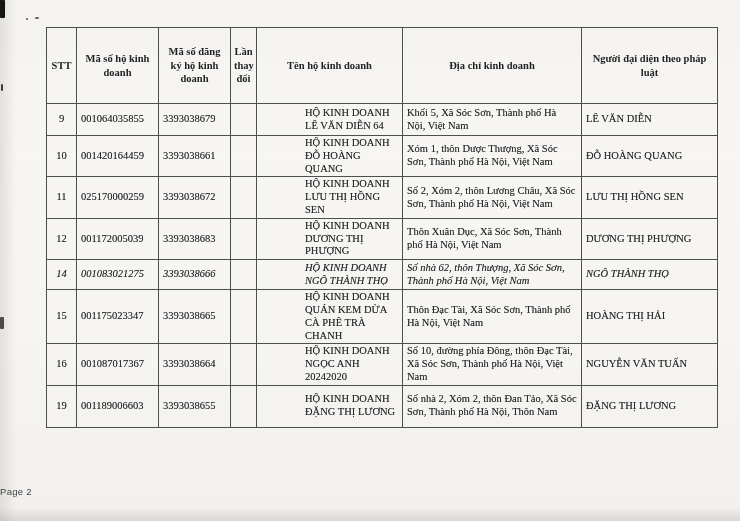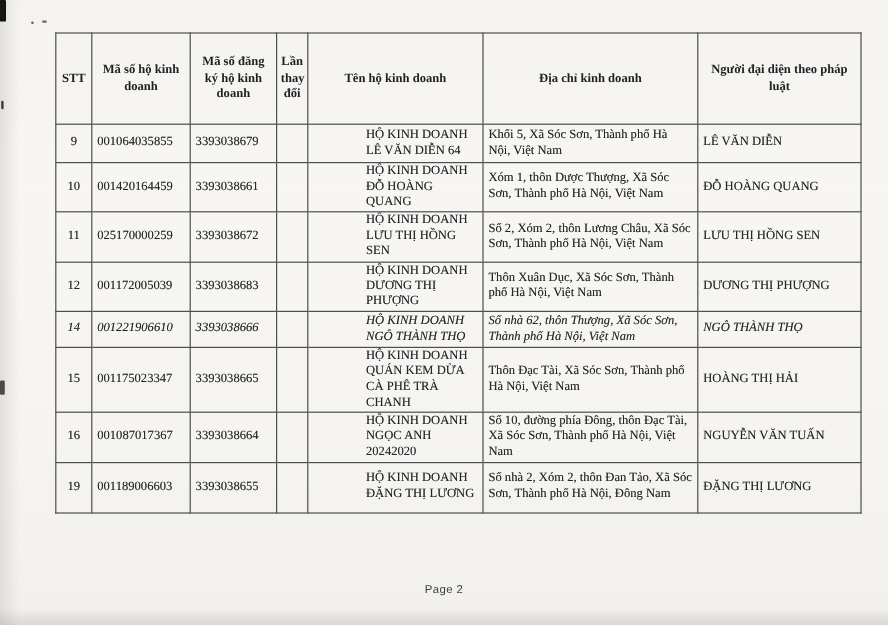--- a/index.html
+++ b/index.html
@@ -46,21 +46,21 @@
   .reg td{
     font-size:10.5px;padding:1px 4px;vertical-align:middle;line-height:1.22;
     text-shadow:0 0 0.4px rgba(40,40,45,0.45);
   }
   .reg td.col-0{text-align:center;padding:1px 1px;}
   .reg td.col-4{text-transform:none;padding-left:48px;}
   col.w0{width:30px;} col.w1{width:82px;} col.w2{width:72px;}
   col.w3{width:26px;} col.w4{width:146px;} col.w5{width:179px;} col.w6{width:136px;}
 
   .footer{
-    position:absolute;left:0;top:486px;width:740px;text-align:center;
+    position:absolute;left:0;top:486px;width:740px;
     font-family:"Liberation Sans","DejaVu Sans",sans-serif;
     font-size:9.5px;color:#3f3f44;letter-spacing:0.3px;
   }
 </style>
 </head>
 <body>
 
 <div class="page">
 
   <div class="art art-1"></div>
@@ -124,21 +124,21 @@
           <td class="col-0">12</td>
           <td class="col-1">001172005039</td>
           <td class="col-2">3393038683</td>
           <td class="col-3"></td>
           <td class="col-4">HỘ KINH DOANH DƯƠNG THỊ PHƯỢNG</td>
           <td class="col-5">Thôn Xuân Dục, Xã Sóc Sơn, Thành phố Hà Nội, Việt Nam</td>
           <td class="col-6">DƯƠNG THỊ PHƯỢNG</td>
         </tr>
         <tr style="height: 30px; font-style: italic;">
           <td class="col-0">14</td>
-          <td class="col-1">001221906610</td>
+          <td class="col-1">001083021275</td>
           <td class="col-2">3393038666</td>
           <td class="col-3"></td>
           <td class="col-4">HỘ KINH DOANH NGÔ THÀNH THỌ</td>
           <td class="col-5">Số nhà 62, thôn Thượng, Xã Sóc Sơn, Thành phố Hà Nội, Việt Nam</td>
           <td class="col-6">NGÔ THÀNH THỌ</td>
         </tr>
         <tr style="height: 44px;">
           <td class="col-0">15</td>
           <td class="col-1">001175023347</td>
           <td class="col-2">3393038665</td>
@@ -155,20 +155,20 @@
           <td class="col-4">HỘ KINH DOANH NGỌC ANH 20242020</td>
           <td class="col-5">Số 10, đường phía Đông, thôn Đạc Tài, Xã Sóc Sơn, Thành phố Hà Nội, Việt Nam</td>
           <td class="col-6">NGUYỄN VĂN TUẤN</td>
         </tr>
         <tr style="height: 42px; margin-top: 24px;">
           <td class="col-0">19</td>
           <td class="col-1">001189006603</td>
           <td class="col-2">3393038655</td>
           <td class="col-3"></td>
           <td class="col-4">HỘ KINH DOANH ĐẶNG THỊ LƯƠNG</td>
-          <td class="col-5">Số nhà 2, Xóm 2, thôn Đan Tảo, Xã Sóc Sơn, Thành phố Hà Nội, Đông Nam</td>
+          <td class="col-5">Số nhà 2, Xóm 2, thôn Đan Tảo, Xã Sóc Sơn, Thành phố Hà Nội, Thôn Nam</td>
           <td class="col-6">ĐẶNG THỊ LƯƠNG</td>
         </tr>
       </tbody>
   </table>
 
   <div class="footer">Page 2</div>
 </div>
 
 </body></html>

